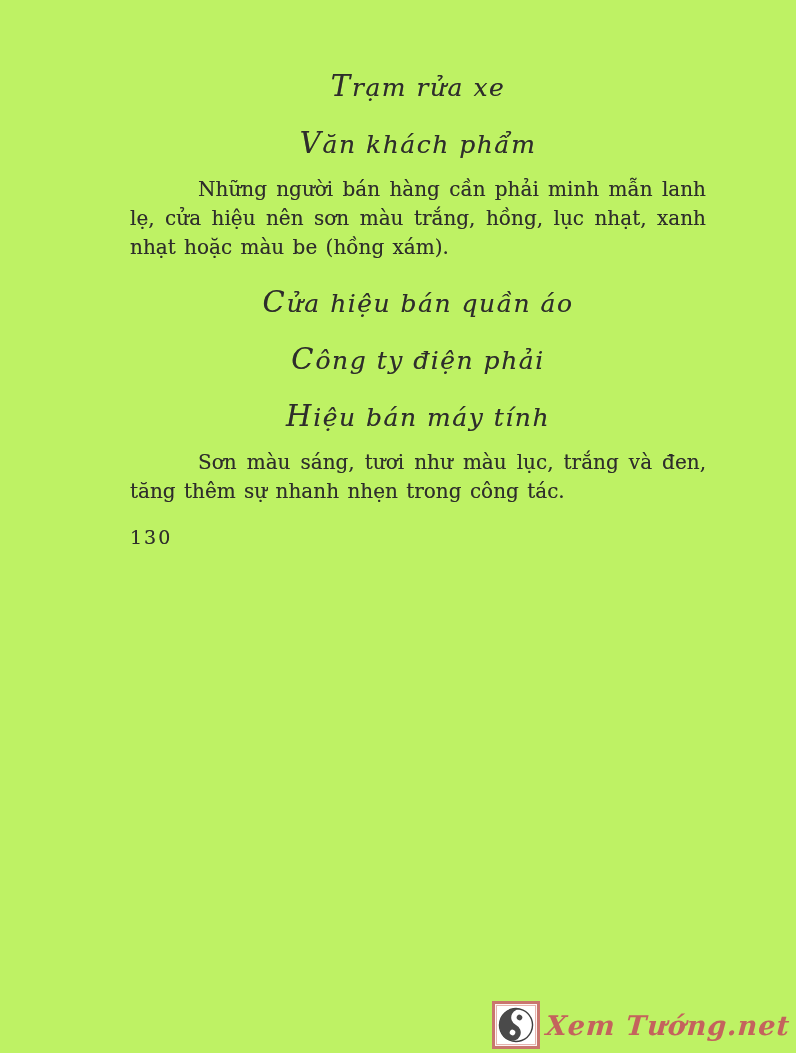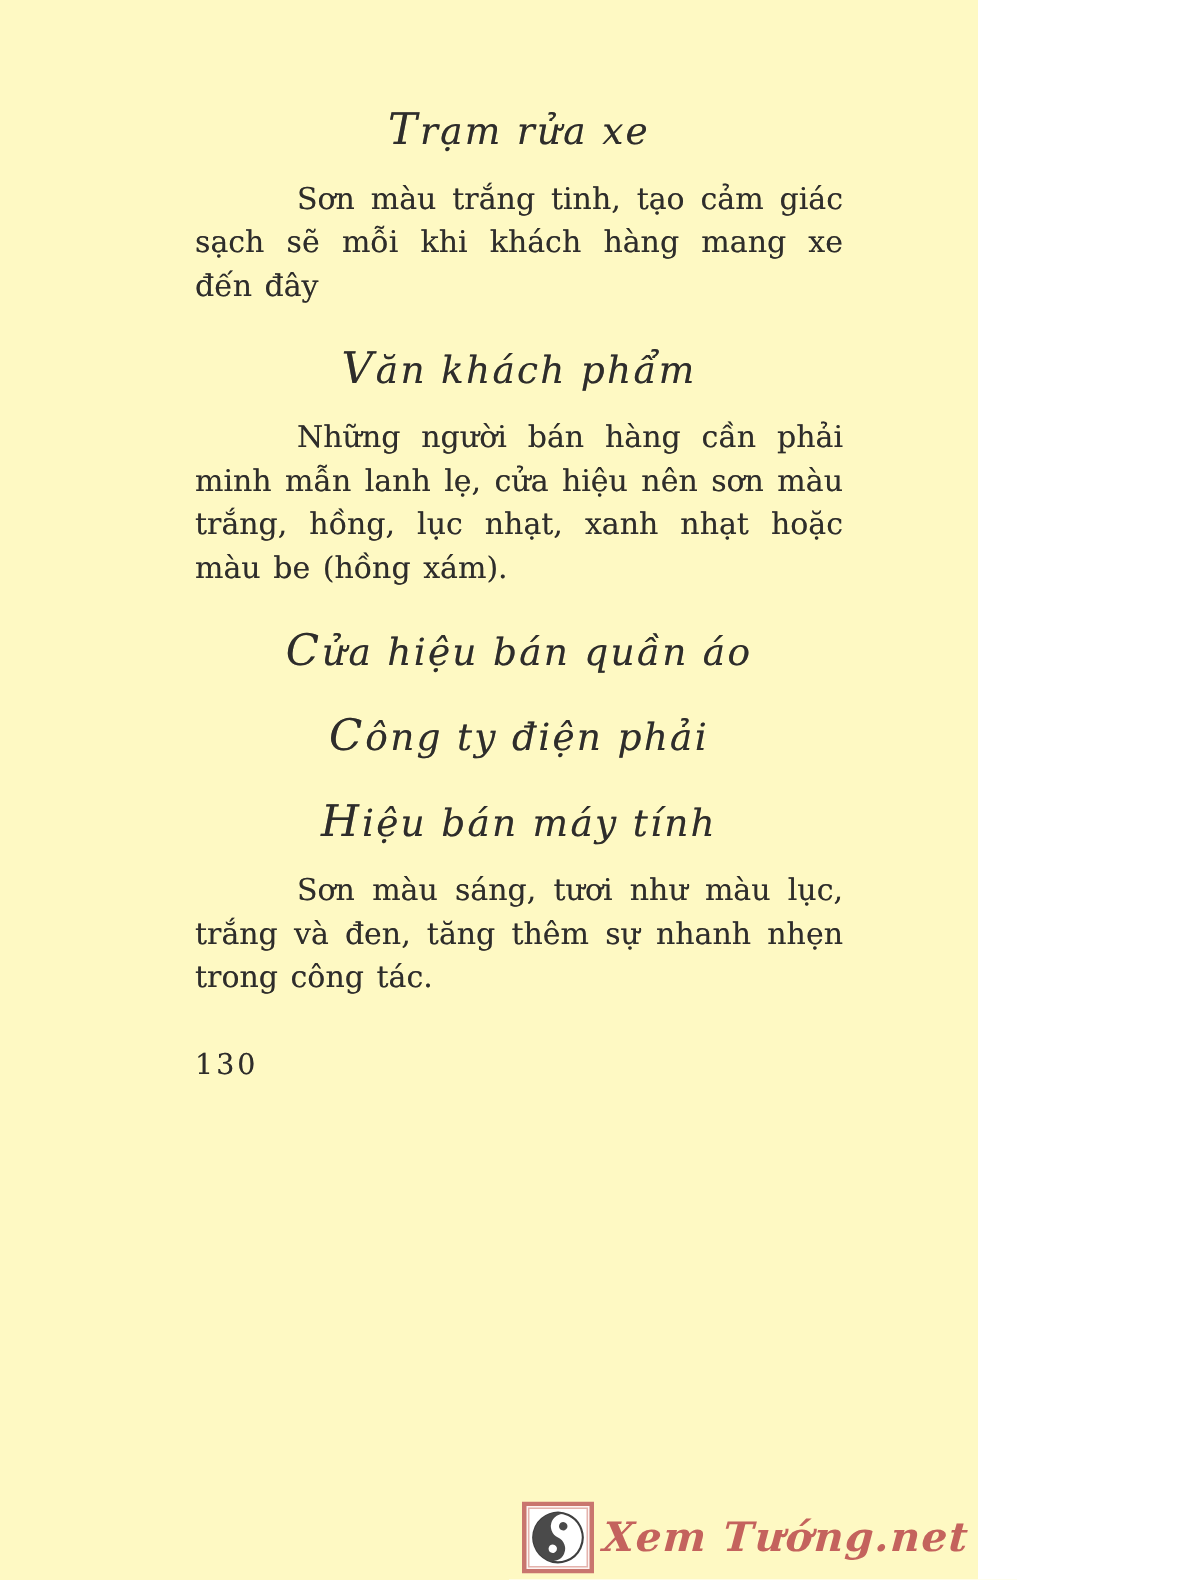--- a/index.html
+++ b/index.html
@@ -2,25 +2,25 @@
 <html lang="vi"><head>
 <meta charset="utf-8">
 <style>
   html, body {
     margin: 0;
     padding: 0;
     background: #ffffff;
   }
   .page {
     position: relative;
-    width: 652px;
+    width: 796px;
     height: 1053px;
     box-sizing: border-box;
     padding: 46px 90px 0 130px;
-    background: #fef9c3;
+    background: #bef264;
     font-family: "DejaVu Serif", "Liberation Serif", serif;
     color: #2b2b2b;
     overflow: hidden;
   }
   
   .page .scan-text {
     color: #2e2d2b;
     text-shadow: 0 0 0.4px rgba(60,58,55,0.55);
   }
   h2.section-heading {
@@ -40,21 +40,21 @@
     font-size: 20px;
     line-height: 29px;
     text-align: justify;
     text-indent: 68px;
     margin: 0;
     word-spacing: 2px;
   }
   .page-number {
     font-size: 19px;
     letter-spacing: 2px;
-    margin-top: 33px;
+    margin-top: 20px;
   }
   .watermark {
     position: absolute;
     right: 6px;
     bottom: 4px;
     display: flex;
     align-items: center;
     gap: 6px;
   }
   .watermark-text {
@@ -71,21 +71,20 @@
     line-height: 0;
   }
 </style>
 </head>
 <body>
 
 <div class="page">
 
   <section>
     <h2 class="section-heading scan-text">Trạm rửa xe</h2>
-    <p class="section-body scan-text">Sơn màu trắng tinh, tạo cảm giác sạch sẽ mỗi khi khách hàng mang xe đến đây</p>
   </section>
 
   <section>
     <h2 class="section-heading scan-text">Văn khách phẩm</h2>
     <p class="section-body scan-text">Những người bán hàng cần phải minh mẫn lanh lẹ, cửa hiệu nên sơn màu trắng, hồng, lục nhạt, xanh nhạt hoặc màu be (hồng xám).</p>
   </section>
 
   <section>
     <h2 class="section-heading scan-text">Cửa hiệu bán quần áo</h2>
   </section>

